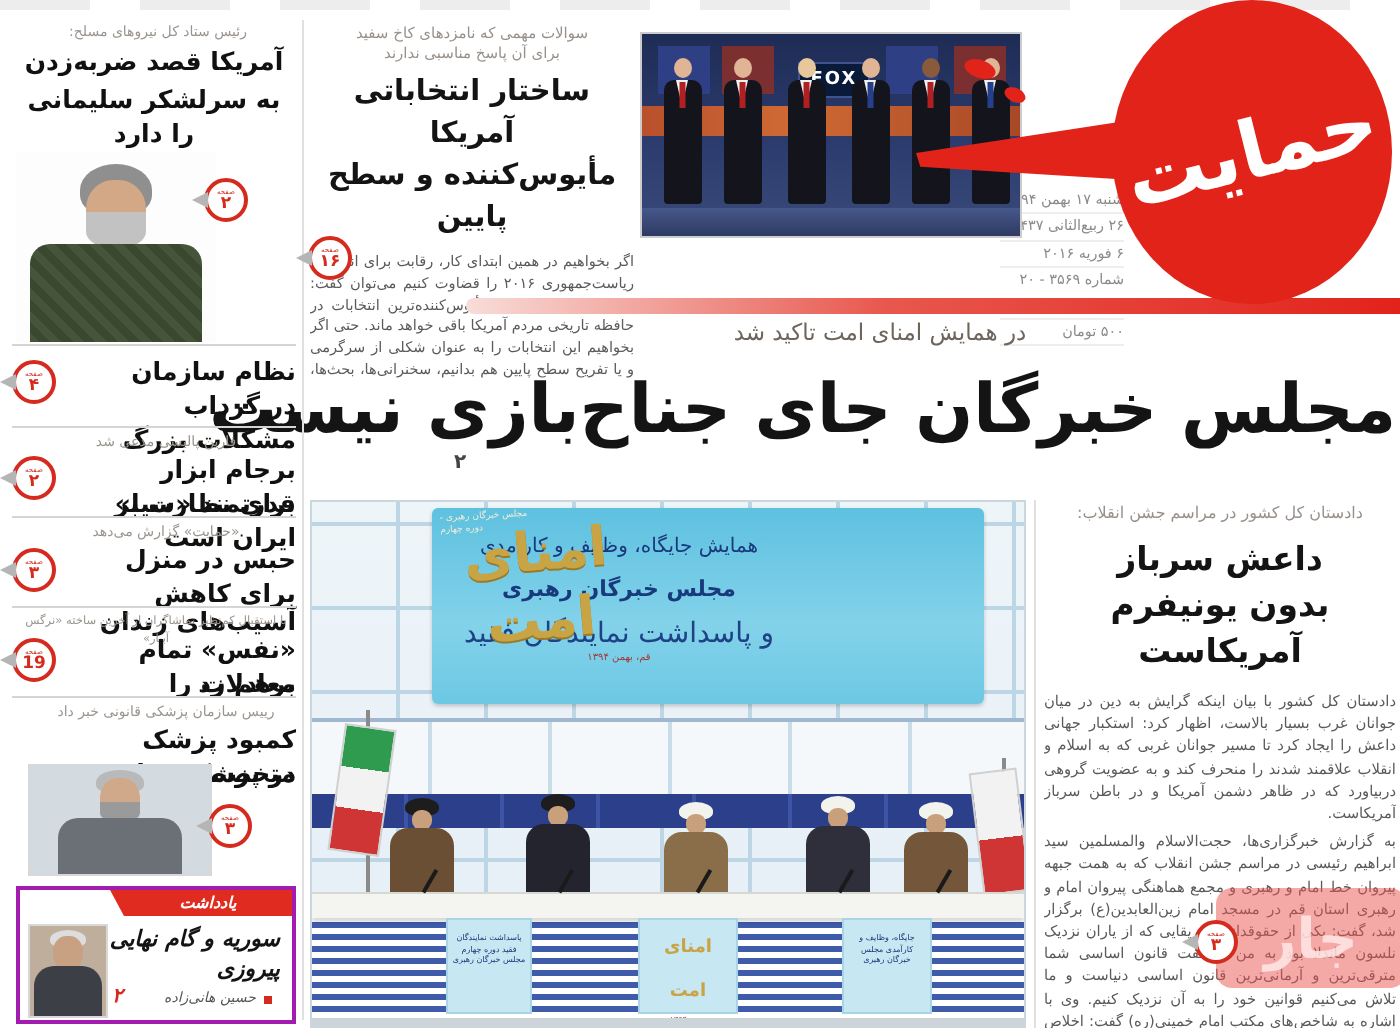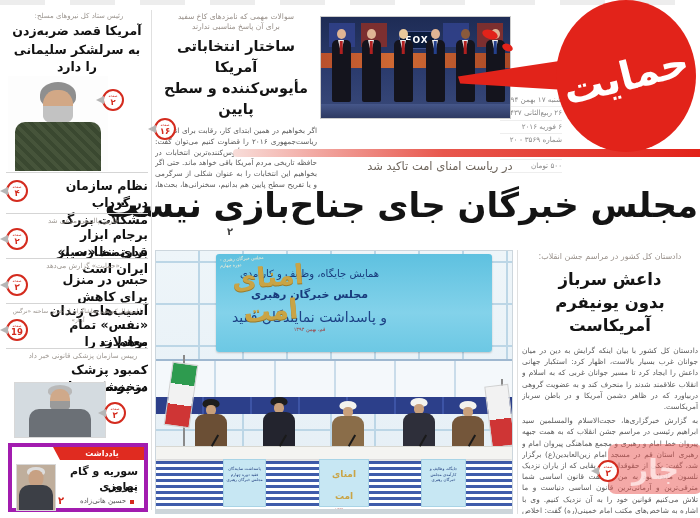--- a/index.html
+++ b/index.html
@@ -54,21 +54,21 @@
   
   .portrait{position:absolute;overflow:hidden;border:1px solid #d8d8d8;}
   .portrait .hair{position:absolute;left:50%;transform:translateX(-50%);border-radius:50% 50% 40% 40%;}
   .portrait .face{position:absolute;left:50%;transform:translateX(-50%);border-radius:45%;}
   .portrait .beard{position:absolute;left:50%;transform:translateX(-50%);border-radius:0 0 45% 45%;}
   .portrait .torso{position:absolute;left:50%;transform:translateX(-50%);border-radius:10px 10px 0 0;}
   
   .sb-h{font-weight:bold;color:#111;font-size:12.5px;line-height:17px;text-align:right;}
   .sb-k{color:#9a948e;font-size:7px;line-height:9px;text-align:center;}
   
-  .notebox{position:absolute;left:8px;top:443px;width:140px;height:69px;border:4px solid #a21caf;background:#fff;}
+  .notebox{position:absolute;left:8px;top:443px;width:140px;height:69px;border:2px solid #a21caf;background:#fff;font-style:italic;}
   .note-label{position:absolute;top:0;right:0;width:84px;height:13px;background:#e02b20;color:#fff;
         font-size:8px;text-align:center;line-height:13px;font-weight:bold;}
   .note-label::before{content:"";position:absolute;left:-7px;top:0;
         border-top:13px solid #e02b20;border-left:7px solid transparent;}
   
   .conf{position:absolute;left:155px;top:250px;width:358px;height:264px;overflow:hidden;
         border:1px solid #ccd6dd;background:linear-gradient(#eef5f9,#e4eef5);}
   .conf .tiles{position:absolute;inset:0;
         background:repeating-linear-gradient(90deg,transparent 0 42px,#bcd6e6 42px 44px),
                    repeating-linear-gradient(0deg,transparent 0 40px,#bcd6e6 40px 42px);}
@@ -197,21 +197,21 @@
       </div>
     <div class="cand" style="left:162px;">
         <div class="hd"></div>
         <div class="bd">
           <i></i>
           <div class="tie" style="background:#24408c;"></div>
         </div>
       </div>
   </div>
 
-  <div class="abs kicker" style="left:235px;top:161px;width:410px;text-align:center;font-size:11.5px;color:#6e655c;">در ریاست امنای امت تاکید شد</div>
+  <div class="abs kicker" style="left:235px;top:161px;width:410px;text-align:center;font-size:11.5px;color:#6e655c;">در همایش امنای امت تاکید شد</div>
   <div class="abs hl" style="left:232px;top:180px;width:466px;text-align:center;font-size:34px;line-height:50px;letter-spacing:-1px;white-space:nowrap;">مجلس خبرگان جای جناح‌بازی نیست</div>
   <div class="abs" style="left:227px;top:226px;font-size:10px;font-weight:bold;color:#444;">۲</div>
 
   <div class="conf">
     <div class="tiles"></div>
     <div class="banner">
       <div class="corner">مجلس خبرگان رهبری - دوره چهارم</div>
       <div class="t1">همایش جایگاه، وظایف و کارآمدی</div>
       <div class="t2">مجلس خبرگان رهبری</div>
       <div class="t3">و پاسداشت نمایندگان فقید</div>

